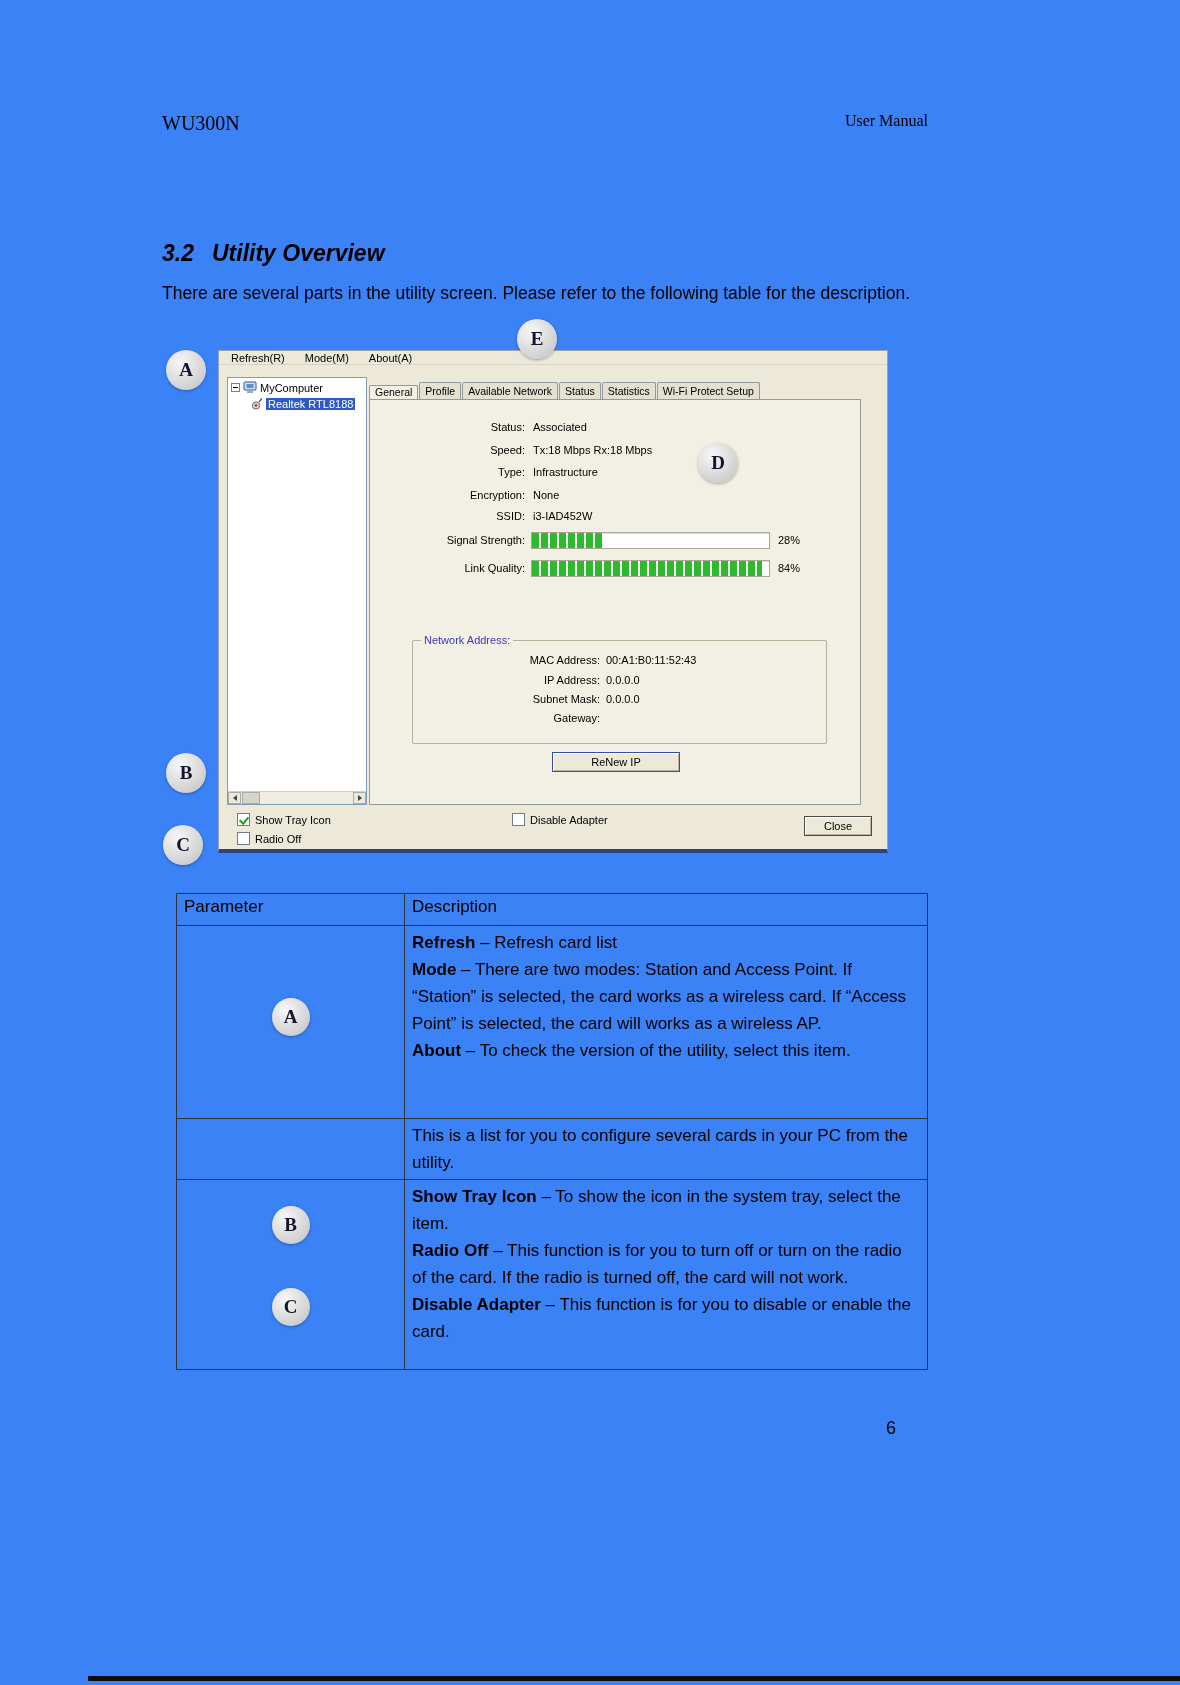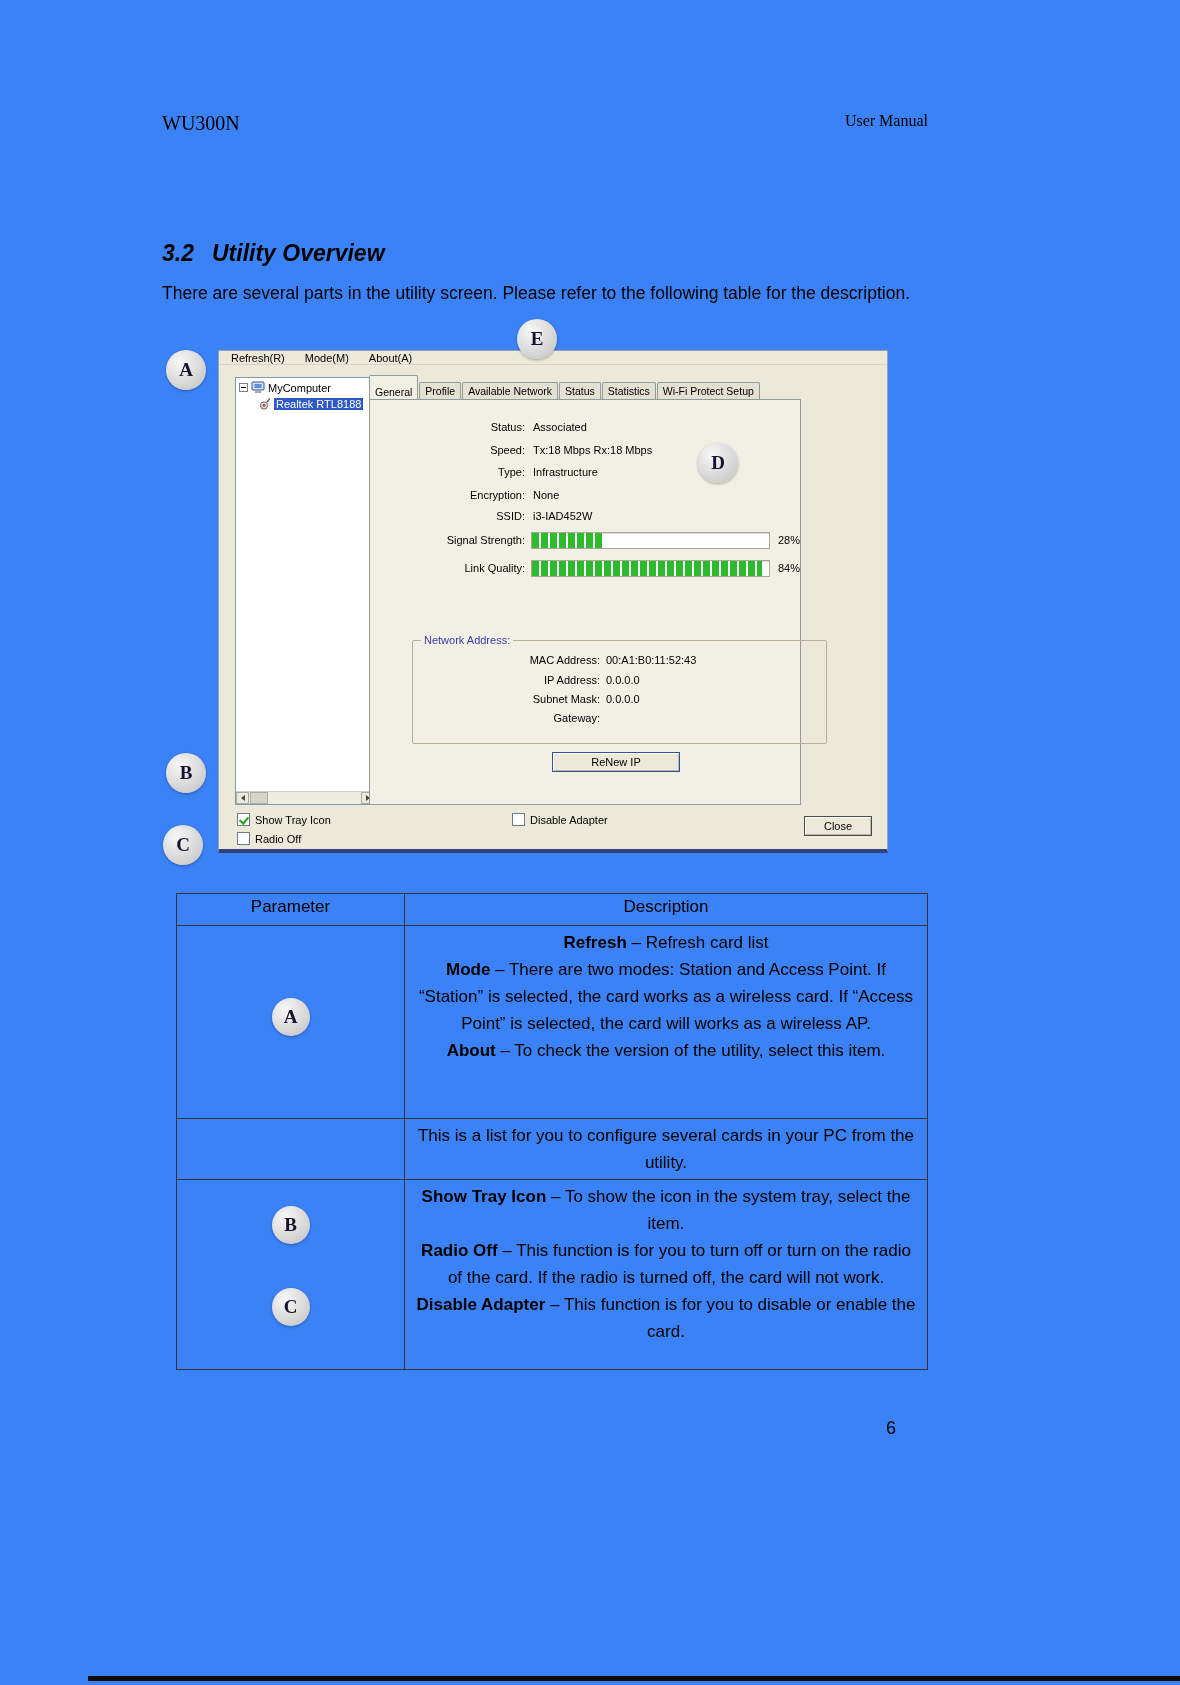--- a/index.html
+++ b/index.html
@@ -22,40 +22,40 @@
     display:flex; align-items:center; justify-content:center;
     font-family:"Liberation Serif",serif; font-weight:bold; font-size:19px; color:#14142e; z-index:10; }
   .callout.inline { position:static; width:38px; height:38px; }
 
   
   .window { position:absolute; left:218px; top:350px; width:670px; height:503px;
     background:#ece9d8; border:1px solid #9aa0b4; border-bottom:4px solid #31427c; font-size:11px; }
   .menubar { height:14px; background:#ece9d8; border-bottom:1px solid #d8d4c8; display:flex; align-items:center; padding-left:12px; gap:20px; }
   .menu-item { cursor:default; color:#000; }
 
-  .tree-panel { position:absolute; left:16px; top:26px; width:140px; height:428px; background:#fff; border:1px solid #7f9db9; overflow:hidden; }
+  .tree-panel { position:absolute; left:8px; top:26px; width:140px; height:428px; background:#fff; border:1px solid #7f9db9; overflow:hidden; }
   .tree-row { display:flex; align-items:center; gap:3px; padding:3px 2px 0 3px; white-space:nowrap; }
   .tree-row.child { padding-left:22px; }
   .expand-box { width:9px; height:9px; border:1px solid #808080; background:#fff; position:relative; flex:0 0 auto; }
   .expand-box .minus { position:absolute; left:1px; top:3px; width:5px; height:1px; background:#000; }
   .tree-label { font-size:11px; color:#000; }
   .tree-label.selected { background:#2e5ac8; color:#fff; padding:0 2px; }
   .hscroll { position:absolute; left:0; bottom:0; width:138px; height:13px; background:#efede2; border-top:1px solid #d4d0c8; display:flex; align-items:stretch; }
   .scroll-btn { width:13px; background:#ece9d8; border:1px solid #aaa; display:flex; align-items:center; justify-content:center; flex:0 0 auto; }
   .scroll-btn.right { margin-left:auto; }
   .tri-left  { width:0; height:0; border-top:3px solid transparent; border-bottom:3px solid transparent; border-right:4px solid #444; }
   .tri-right { width:0; height:0; border-top:3px solid transparent; border-bottom:3px solid transparent; border-left:4px solid #444; }
   .scroll-thumb { width:18px; background:#d8d4c8; border:1px solid #aaa; margin-left:1px; }
 
   .tabstrip { position:absolute; left:150px; top:31px; height:17px; display:flex; align-items:flex-end; }
   .tab { background:#e4e1d2; border:1px solid #919b9c; border-bottom:none; border-radius:2px 2px 0 0;
     padding:2px 5px 2px 5px; margin-right:1px; font-size:10.5px; color:#000; cursor:default; }
-  .tab.active { background:#f2f0e4; position:relative; top:1px; padding-top:10px; }
-
-  .tabpanel { position:absolute; left:150px; top:48px; width:432px; height:406px; background:#f2f0e4; border:1px solid #919b9c; }
+  .tab.active { background:#f2f0e4; position:relative; top:1px; padding-top:0; }
+
+  .tabpanel { position:absolute; left:150px; top:48px; width:492px; height:406px; background:#f2f0e4; border:1px solid #919b9c; }
   .field-row { position:absolute; left:0; width:100%; height:14px; display:flex; align-items:center; }
   .flabel { display:inline-block; width:155px; text-align:right; color:#000; flex:0 0 auto; }
   .fvalue { margin-left:8px; color:#000; }
 
   .bar-row { position:absolute; left:0; width:100%; height:18px; display:flex; align-items:center; }
   .xp-bar { margin-left:6px; width:239px; height:17px; background:#fdfdfd; border:1px solid #a9a696; box-shadow:inset 1px 1px 1px rgba(0,0,0,.15); overflow:hidden; flex:0 0 auto; }
   .xp-bar-fill { display:block; height:100%; background:repeating-linear-gradient(90deg, #2dbb2d 0px, #2dbb2d 7px, #f8f8f8 7px, #f8f8f8 9px); }
   .pct { margin-left:8px; color:#000; }
 
   .groupbox { position:absolute; left:42px; top:240px; width:415px; height:104px; border:1px solid #b4b09a; border-radius:2px; }
@@ -69,21 +69,21 @@
   .renew-btn { position:absolute; left:182px; top:352px; width:128px; height:20px; border:1px solid #33519e; }
   .close-btn { position:absolute; left:585px; top:465px; width:68px; height:20px; border:1px solid #4a4a4a; }
 
   .ctrl { position:absolute; display:flex; align-items:center; gap:5px; }
   .xp-check { width:13px; height:13px; background:#fff; border:1px solid #6f7b91; position:relative; flex:0 0 auto; }
   .xp-check.checked::after { content:""; position:absolute; left:3px; top:1px; width:4px; height:7px;
     border-right:2px solid #1ea31e; border-bottom:2px solid #1ea31e; transform:rotate(40deg); }
 
   
   .desc-table { position:absolute; left:176px; top:893px; width:752px; border-collapse:collapse; font-size:17px; color:#000; }
-  .desc-table td, .desc-table th { border:1px solid #333; vertical-align:top; font-weight:normal; text-align:center; }
+  .desc-table td, .desc-table th { border:1px solid #333; vertical-align:top; font-weight:normal; text-align:left; }
   .desc-table .col-param { width:228px; }
   .head-cell { height:32px; padding:3px 7px; }
   .desc-cell { padding:3px 7px; line-height:27px; }
   .param-cell { text-align:center; }
   .param-cell .callout-wrap { display:flex; flex-direction:column; align-items:center; }
 
   svg { display:block; }
 </style>
 </head>
 <body>

